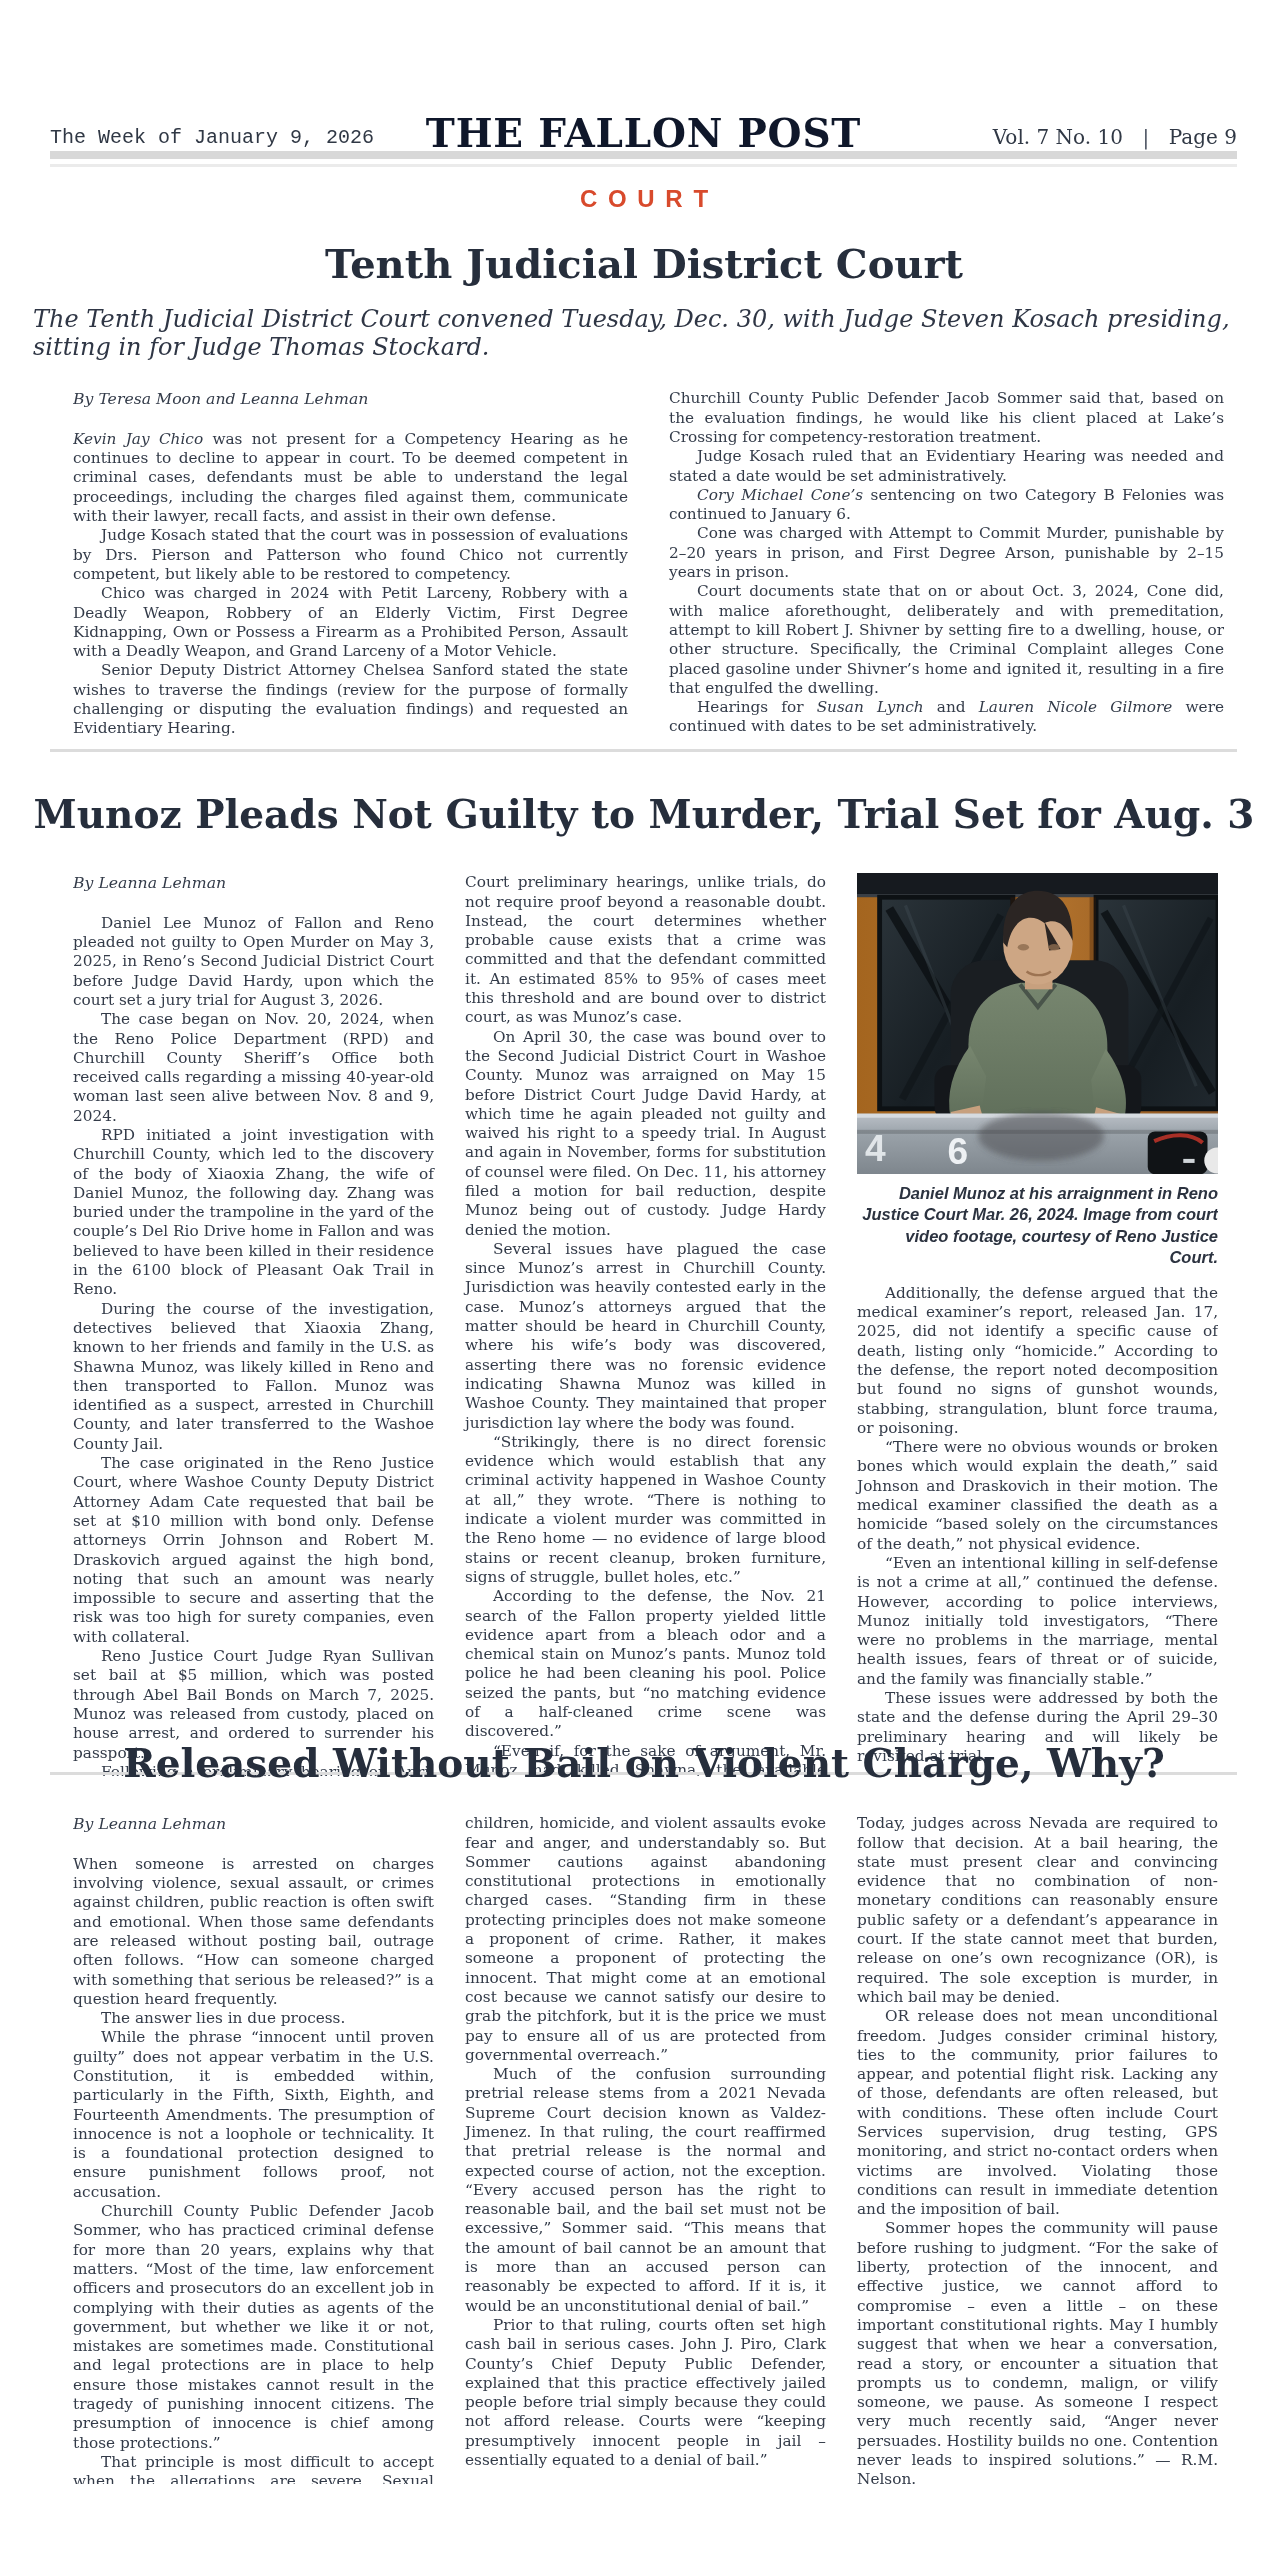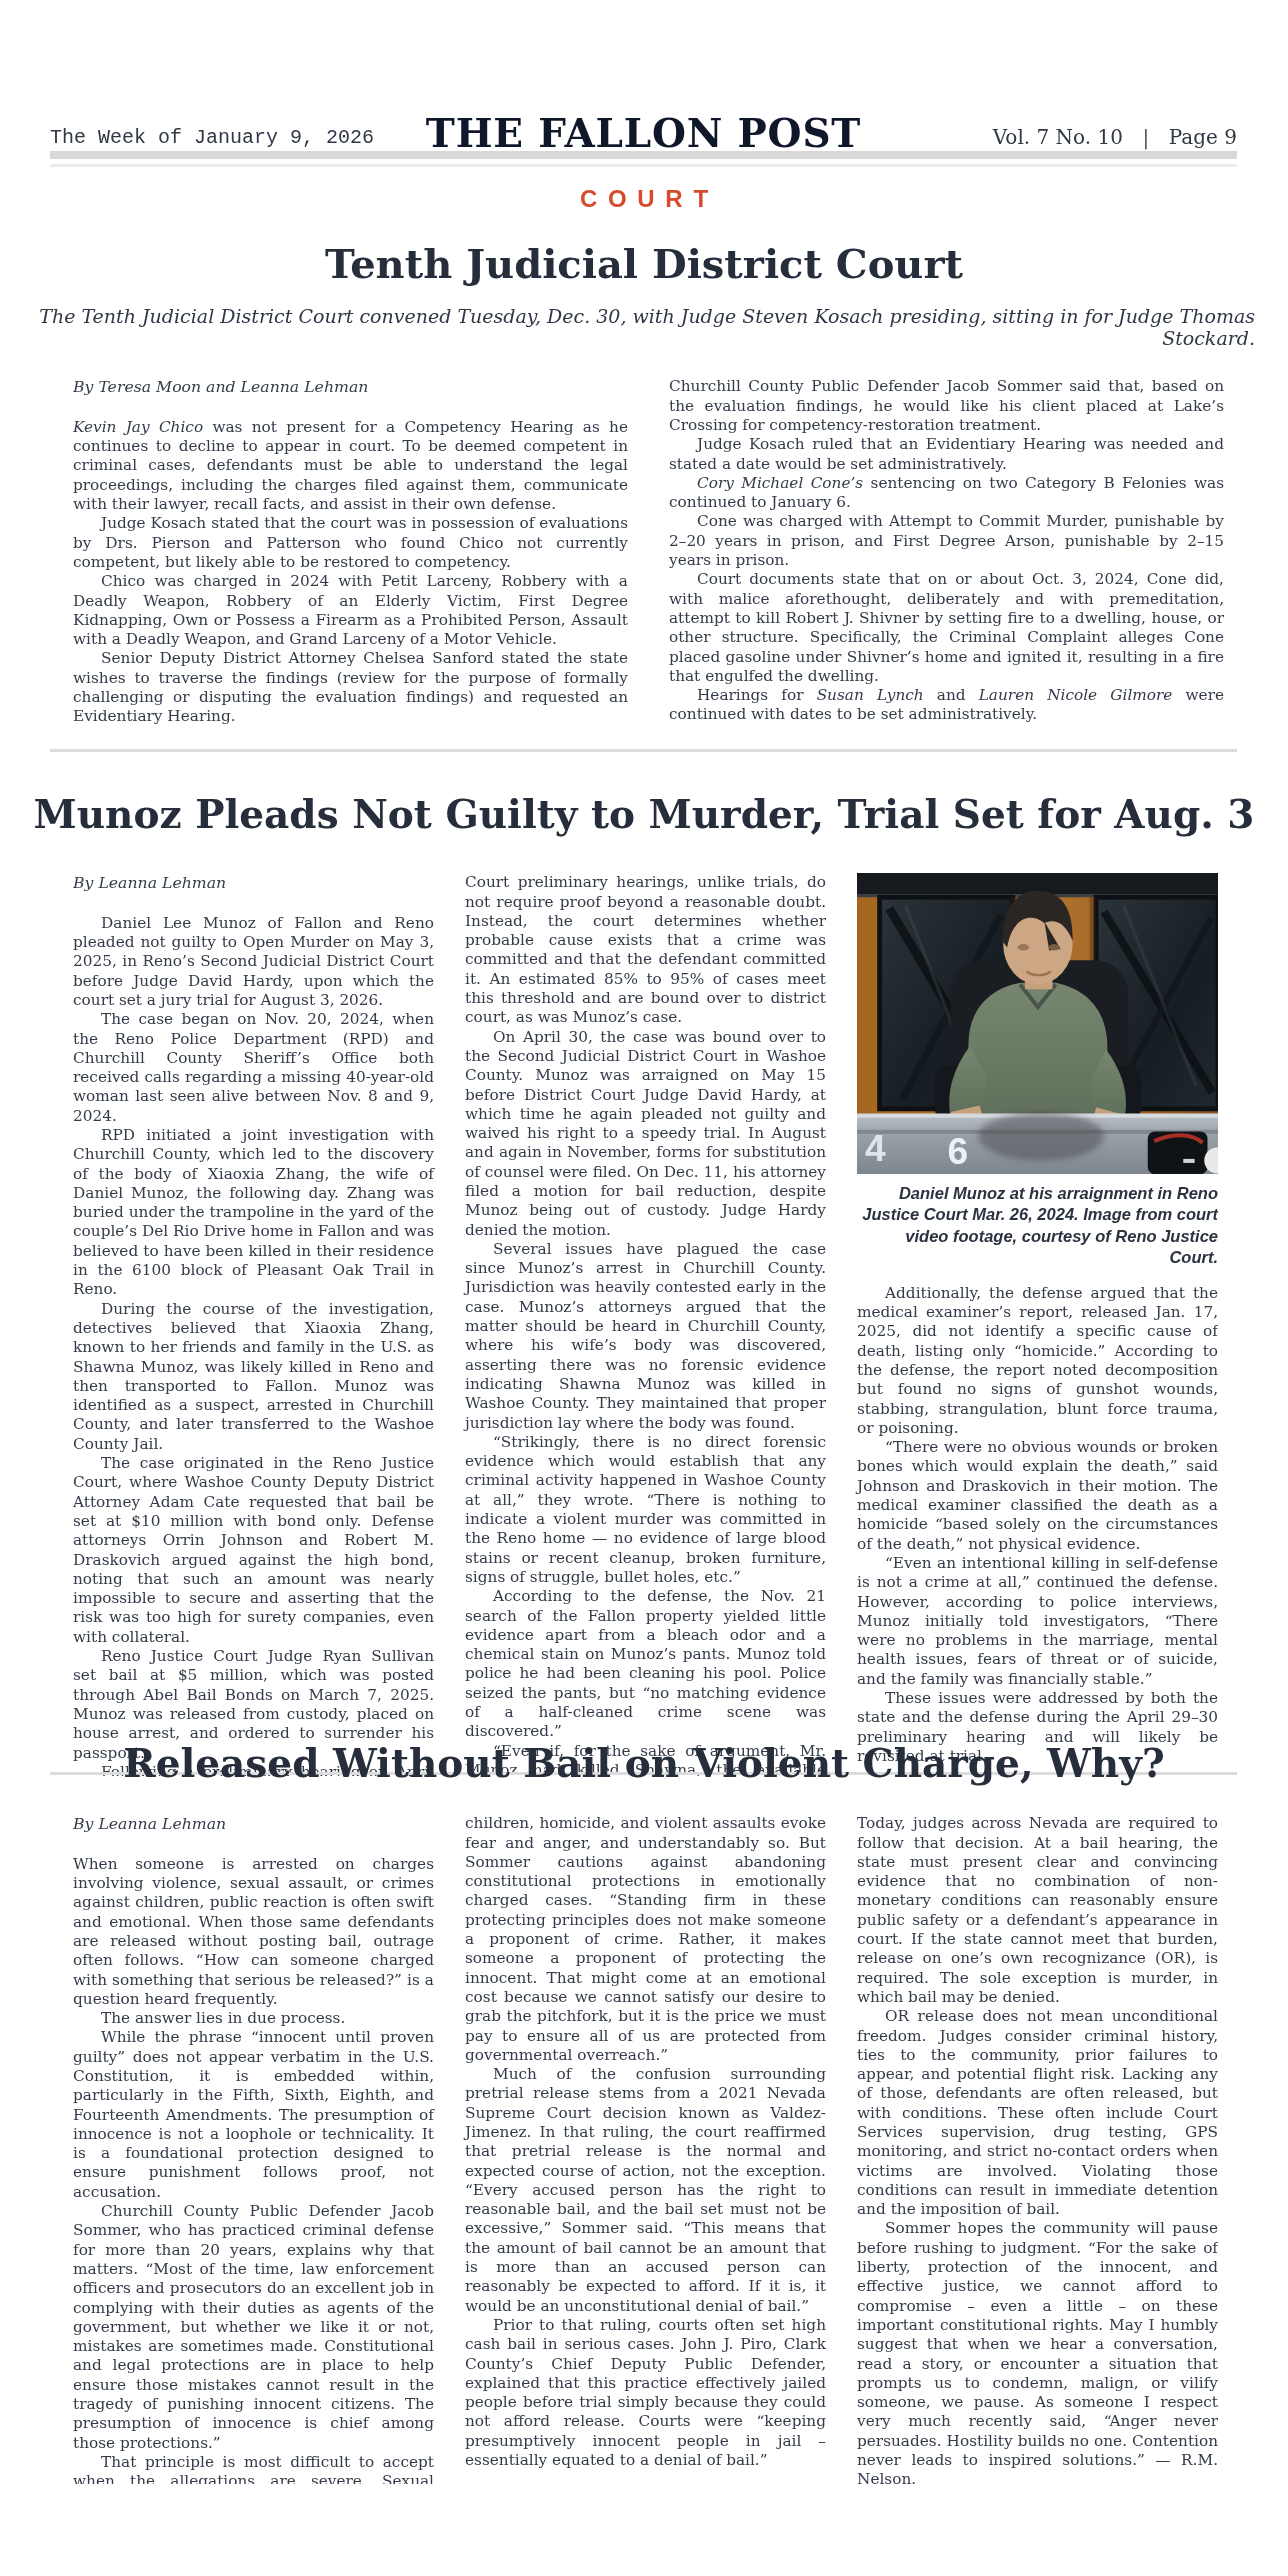--- a/index.html
+++ b/index.html
@@ -20,21 +20,21 @@
   .section-label{position:absolute;top:185px;left:0;right:0;text-align:center;
      font-family:"Liberation Sans",sans-serif;font-weight:bold;font-size:24px;
      letter-spacing:10.7px;text-indent:10.7px;color:#d84a2c;}
 
   
   .title{margin:0;text-align:center;font-weight:bold;color:#262e3c;
          font-family:"DejaVu Serif",serif;line-height:1.16;white-space:nowrap;}
   .t1{font-size:40px;}
   .t2{font-size:39px;}
   .t3{font-size:39px;}
-  .deck{margin:18px 33px 0;text-align:right;font-style:italic;font-size:19px;color:#2f3645;}
+  .deck{margin:18px 33px 0;text-align:left;font-style:italic;font-size:24px;color:#2f3645;}
   .byline{font-style:italic;font-size:15.7px;color:#333b49;margin:0 0 21.5px 0;}
   .cols{display:flex;overflow:hidden;}
   .cols-2{gap:38px;margin:28px 64px 0 73px;}
   .cols-3{gap:31px;margin:28px 70px 0 73px;}
   .col{flex:1 1 0;min-width:0;}
   .para{margin:0;font-size:15.3px;line-height:19.3px;text-align:justify;color:#333b49;}
   .para.ind{text-indent:28px;}
   .it{font-style:italic;}
 
   .a1{position:absolute;top:241px;left:0;right:0;}

